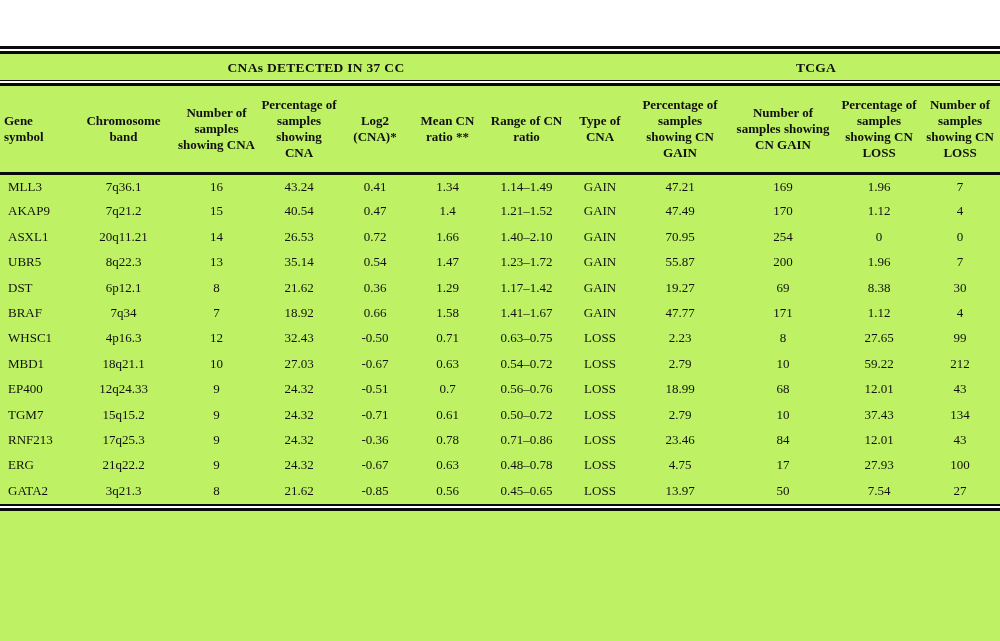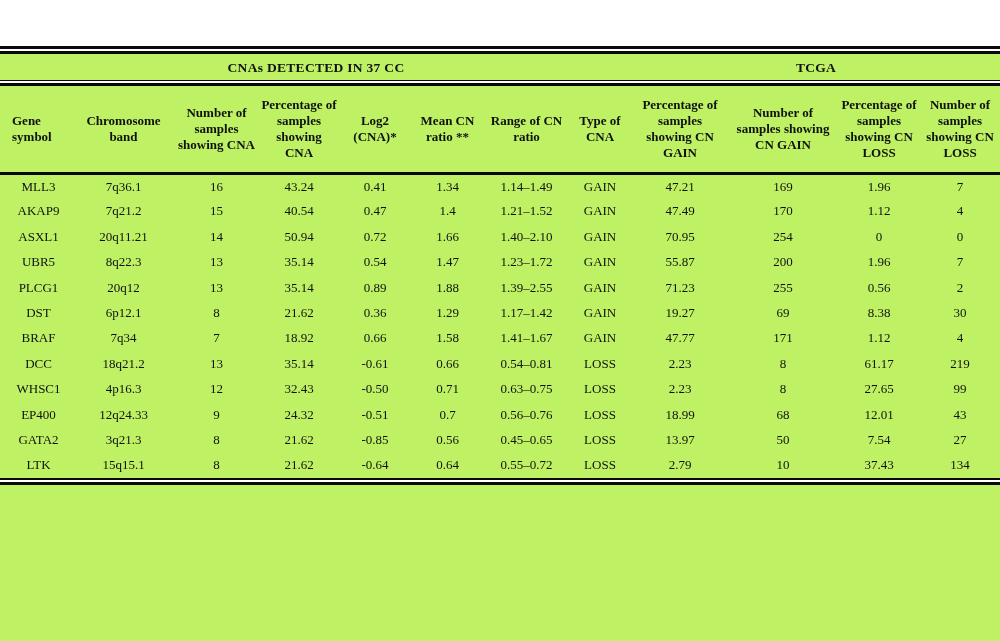--- a/index.html
+++ b/index.html
@@ -56,27 +56,27 @@
     letter-spacing: 0.3px;
     padding-top: 2px;
   }
   tr.colhead-row th {
     height: 86px;
     font-weight: bold;
     border-bottom: 3px solid #0a0a0a;
   }
   tr.colhead-row th.c0 {
     text-align: left;
-    padding-left: 12px;
+    padding-left: 4px;
   }
   tbody tr {
     height: 25.4px;
   }
   tbody td.c0 {
-    text-align: center;
+    text-align: left;
     padding-left: 8px;
   }
   
   col.c0  { width: 7.2%; }
   col.c1  { width: 10.3%; }
   col.c2  { width: 8.3%; }
   col.c3  { width: 8.2%; }
   col.c4  { width: 7.0%; }
   col.c5  { width: 7.5%; }
   col.c6  { width: 8.3%; }
@@ -174,21 +174,21 @@
           <td class="c7">GAIN</td>
           <td class="c8">47.49</td>
           <td class="c9">170</td>
           <td class="c10">1.12</td>
           <td class="c11">4</td>
         </tr>
         <tr>
           <td class="c0">ASXL1</td>
           <td class="c1">20q11.21</td>
           <td class="c2">14</td>
-          <td class="c3">50.94</td>
+          <td class="c3">26.53</td>
           <td class="c4">0.72</td>
           <td class="c5">1.66</td>
           <td class="c6">1.40–2.10</td>
           <td class="c7">GAIN</td>
           <td class="c8">70.95</td>
           <td class="c9">254</td>
           <td class="c10">0</td>
           <td class="c11">0</td>
         </tr>
         <tr>
@@ -199,34 +199,20 @@
           <td class="c4">0.54</td>
           <td class="c5">1.47</td>
           <td class="c6">1.23–1.72</td>
           <td class="c7">GAIN</td>
           <td class="c8">55.87</td>
           <td class="c9">200</td>
           <td class="c10">1.96</td>
           <td class="c11">7</td>
         </tr>
         <tr>
-          <td class="c0">PLCG1</td>
-          <td class="c1">20q12</td>
-          <td class="c2">13</td>
-          <td class="c3">35.14</td>
-          <td class="c4">0.89</td>
-          <td class="c5">1.88</td>
-          <td class="c6">1.39–2.55</td>
-          <td class="c7">GAIN</td>
-          <td class="c8">71.23</td>
-          <td class="c9">255</td>
-          <td class="c10">0.56</td>
-          <td class="c11">2</td>
-        </tr>
-        <tr>
           <td class="c0">DST</td>
           <td class="c1">6p12.1</td>
           <td class="c2">8</td>
           <td class="c3">21.62</td>
           <td class="c4">0.36</td>
           <td class="c5">1.29</td>
           <td class="c6">1.17–1.42</td>
           <td class="c7">GAIN</td>
           <td class="c8">19.27</td>
           <td class="c9">69</td>
@@ -241,86 +227,114 @@
           <td class="c4">0.66</td>
           <td class="c5">1.58</td>
           <td class="c6">1.41–1.67</td>
           <td class="c7">GAIN</td>
           <td class="c8">47.77</td>
           <td class="c9">171</td>
           <td class="c10">1.12</td>
           <td class="c11">4</td>
         </tr>
         <tr>
-          <td class="c0">DCC</td>
-          <td class="c1">18q21.2</td>
-          <td class="c2">13</td>
-          <td class="c3">35.14</td>
-          <td class="c4">-0.61</td>
-          <td class="c5">0.66</td>
-          <td class="c6">0.54–0.81</td>
-          <td class="c7">LOSS</td>
-          <td class="c8">2.23</td>
-          <td class="c9">8</td>
-          <td class="c10">61.17</td>
-          <td class="c11">219</td>
-        </tr>
-        <tr>
           <td class="c0">WHSC1</td>
           <td class="c1">4p16.3</td>
           <td class="c2">12</td>
           <td class="c3">32.43</td>
           <td class="c4">-0.50</td>
           <td class="c5">0.71</td>
           <td class="c6">0.63–0.75</td>
           <td class="c7">LOSS</td>
           <td class="c8">2.23</td>
           <td class="c9">8</td>
           <td class="c10">27.65</td>
           <td class="c11">99</td>
         </tr>
         <tr>
+          <td class="c0">MBD1</td>
+          <td class="c1">18q21.1</td>
+          <td class="c2">10</td>
+          <td class="c3">27.03</td>
+          <td class="c4">-0.67</td>
+          <td class="c5">0.63</td>
+          <td class="c6">0.54–0.72</td>
+          <td class="c7">LOSS</td>
+          <td class="c8">2.79</td>
+          <td class="c9">10</td>
+          <td class="c10">59.22</td>
+          <td class="c11">212</td>
+        </tr>
+        <tr>
           <td class="c0">EP400</td>
           <td class="c1">12q24.33</td>
           <td class="c2">9</td>
           <td class="c3">24.32</td>
           <td class="c4">-0.51</td>
           <td class="c5">0.7</td>
           <td class="c6">0.56–0.76</td>
           <td class="c7">LOSS</td>
           <td class="c8">18.99</td>
           <td class="c9">68</td>
           <td class="c10">12.01</td>
           <td class="c11">43</td>
         </tr>
         <tr>
+          <td class="c0">TGM7</td>
+          <td class="c1">15q15.2</td>
+          <td class="c2">9</td>
+          <td class="c3">24.32</td>
+          <td class="c4">-0.71</td>
+          <td class="c5">0.61</td>
+          <td class="c6">0.50–0.72</td>
+          <td class="c7">LOSS</td>
+          <td class="c8">2.79</td>
+          <td class="c9">10</td>
+          <td class="c10">37.43</td>
+          <td class="c11">134</td>
+        </tr>
+        <tr>
+          <td class="c0">RNF213</td>
+          <td class="c1">17q25.3</td>
+          <td class="c2">9</td>
+          <td class="c3">24.32</td>
+          <td class="c4">-0.36</td>
+          <td class="c5">0.78</td>
+          <td class="c6">0.71–0.86</td>
+          <td class="c7">LOSS</td>
+          <td class="c8">23.46</td>
+          <td class="c9">84</td>
+          <td class="c10">12.01</td>
+          <td class="c11">43</td>
+        </tr>
+        <tr>
+          <td class="c0">ERG</td>
+          <td class="c1">21q22.2</td>
+          <td class="c2">9</td>
+          <td class="c3">24.32</td>
+          <td class="c4">-0.67</td>
+          <td class="c5">0.63</td>
+          <td class="c6">0.48–0.78</td>
+          <td class="c7">LOSS</td>
+          <td class="c8">4.75</td>
+          <td class="c9">17</td>
+          <td class="c10">27.93</td>
+          <td class="c11">100</td>
+        </tr>
+        <tr>
           <td class="c0">GATA2</td>
           <td class="c1">3q21.3</td>
           <td class="c2">8</td>
           <td class="c3">21.62</td>
           <td class="c4">-0.85</td>
           <td class="c5">0.56</td>
           <td class="c6">0.45–0.65</td>
           <td class="c7">LOSS</td>
           <td class="c8">13.97</td>
           <td class="c9">50</td>
           <td class="c10">7.54</td>
           <td class="c11">27</td>
         </tr>
-        <tr>
-          <td class="c0">LTK</td>
-          <td class="c1">15q15.1</td>
-          <td class="c2">8</td>
-          <td class="c3">21.62</td>
-          <td class="c4">-0.64</td>
-          <td class="c5">0.64</td>
-          <td class="c6">0.55–0.72</td>
-          <td class="c7">LOSS</td>
-          <td class="c8">2.79</td>
-          <td class="c9">10</td>
-          <td class="c10">37.43</td>
-          <td class="c11">134</td>
-        </tr>
       </tbody>
   </table>
 
   <div class="rule-bottom"></div>
 </div>
 
 </body></html>

